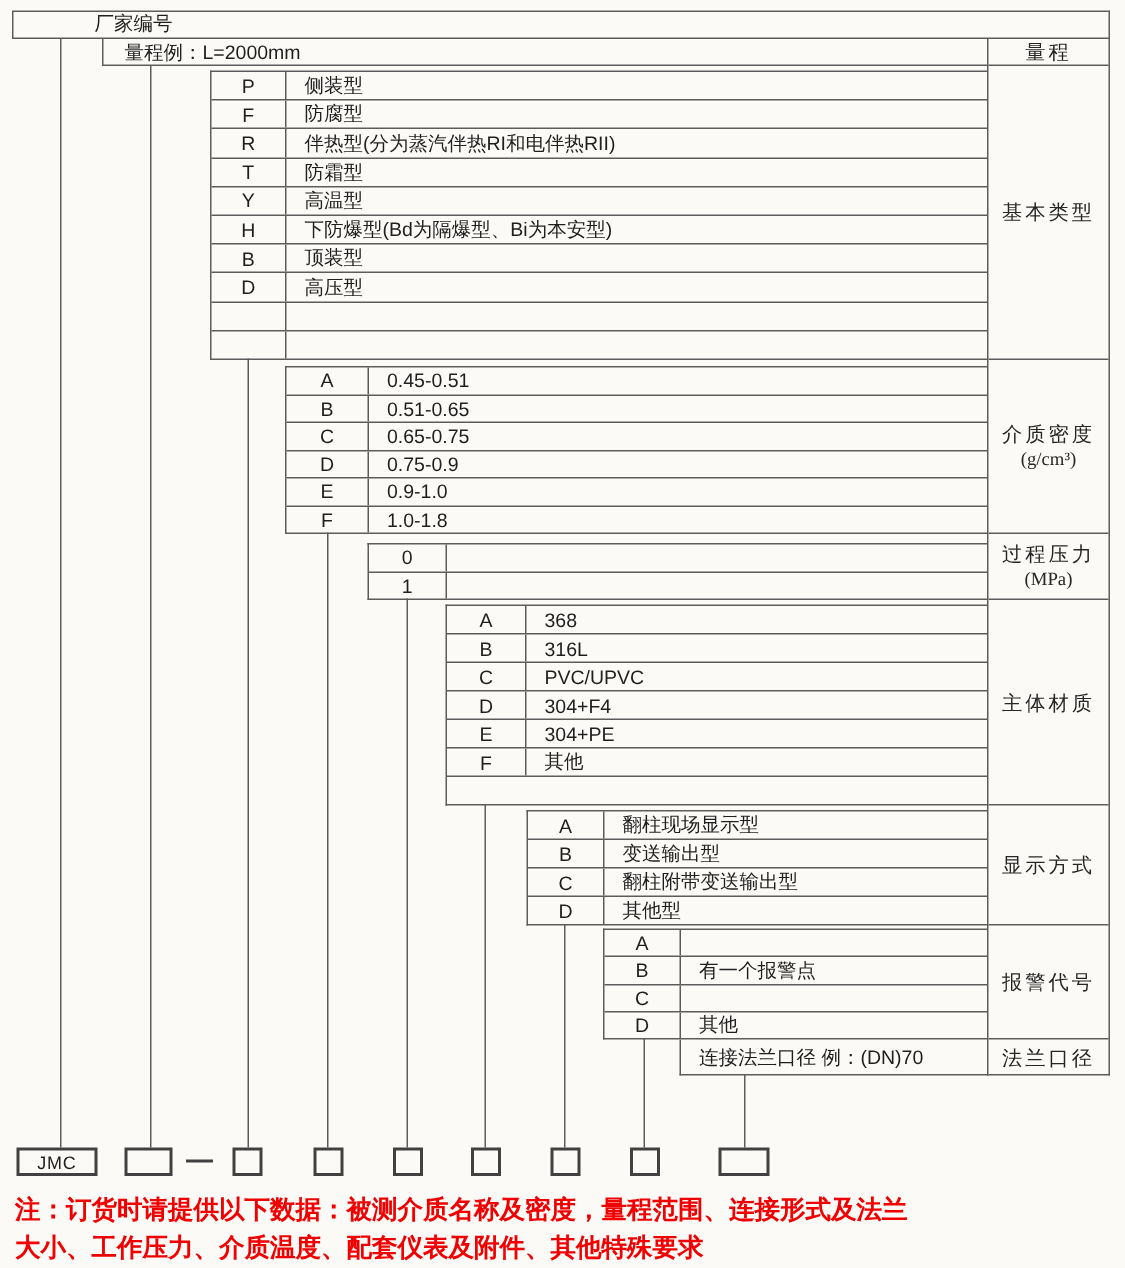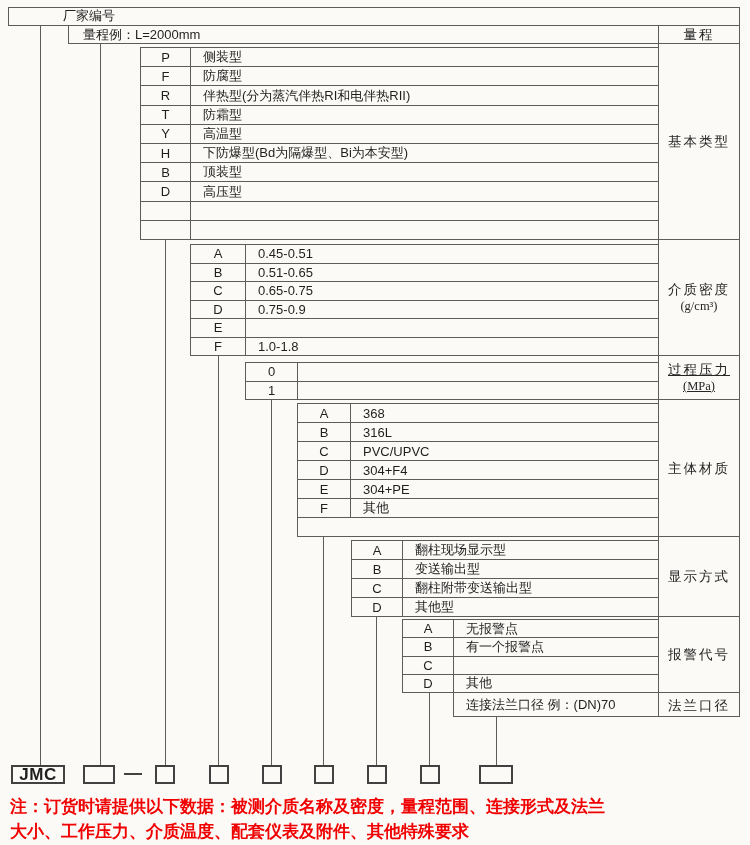--- a/index.html
+++ b/index.html
@@ -33,21 +33,21 @@
          align-items:center;justify-content:center;
          font-family:"Liberation Serif","DejaVu Serif",serif;font-size:13.5px;color:#262626;}
   .lcell:last-child{border-bottom:none;}
   .lcell .main{letter-spacing:2px;line-height:17px;}
   .lcell .sub{letter-spacing:0;line-height:16px;font-size:12.5px;}
   
   .vline{position:absolute;width:1px;background:var(--line);}
   
   .mbox{position:absolute;box-sizing:border-box;border:2px solid var(--heavy);height:19px;top:765px;
         display:flex;align-items:center;justify-content:center;background:transparent;}
-  #jmc-box{font-size:17px;font-weight:bold;letter-spacing:0.5px;}
+  #jmc-box{font-size:12px;font-weight:normal;letter-spacing:0.5px;}
   #dash{position:absolute;top:773px;height:2px;background:var(--heavy);}
   
   #note{position:absolute;left:10px;top:794px;width:736px;
         color:#f00000;font-weight:bold;font-size:17px;line-height:25px;white-space:nowrap;}
 </style>
 </head>
 <body>
 
 <div id="canvas">
 
@@ -116,20 +116,21 @@
         <div class="brow">
           <div class="code" style="width: 55px;">C</div>
           <div class="desc">0.65-0.75</div>
         </div>
         <div class="brow">
           <div class="code" style="width: 55px;">D</div>
           <div class="desc">0.75-0.9</div>
         </div>
         <div class="brow">
           <div class="code" style="width: 55px;">E</div>
+          <div class="desc">0.9-1.0</div>
         </div>
         <div class="brow">
           <div class="code" style="width: 55px;">F</div>
           <div class="desc">1.0-1.8</div>
         </div>
       </div>
       <div class="block" style="left: 245px; top: 362px; width: 413px; height: 38px;">
         <div class="brow">
           <div class="code" style="width: 52px;">0</div>
         </div>
@@ -181,21 +182,20 @@
           <div class="desc">翻柱附带变送输出型</div>
         </div>
         <div class="brow">
           <div class="code" style="width: 51px;">D</div>
           <div class="desc">其他型</div>
         </div>
       </div>
       <div class="block" style="left: 402px; top: 619px; width: 256px; height: 74px;">
         <div class="brow">
           <div class="code" style="width: 51px;">A</div>
-          <div class="desc">无报警点</div>
         </div>
         <div class="brow">
           <div class="code" style="width: 51px;">B</div>
           <div class="desc">有一个报警点</div>
         </div>
         <div class="brow">
           <div class="code" style="width: 51px;">C</div>
         </div>
         <div class="brow">
           <div class="code" style="width: 51px;">D</div>
@@ -214,21 +214,21 @@
       <div class="lcell" style="height: 18px; flex: 0 0 auto;">
         <div class="main">量程</div>
       </div>
       <div class="lcell" style="height: 196px; flex: 0 0 auto;">
         <div class="main">基本类型</div>
       </div>
       <div class="lcell" style="height: 116px; flex: 0 0 auto;">
         <div class="main">介质密度</div>
         <div class="sub">(g/cm³)</div>
       </div>
-      <div class="lcell" style="height: 44px; flex: 0 0 auto; text-decoration: underline;">
+      <div class="lcell" style="height: 44px; flex: 0 0 auto;">
         <div class="main">过程压力</div>
         <div class="sub">(MPa)</div>
       </div>
       <div class="lcell" style="height: 137px; flex: 0 0 auto; text-align: right;">
         <div class="main">主体材质</div>
       </div>
       <div class="lcell" style="height: 80px; flex: 0 0 auto;">
         <div class="main">显示方式</div>
       </div>
       <div class="lcell" style="height: 76px; flex: 0 0 auto;">

